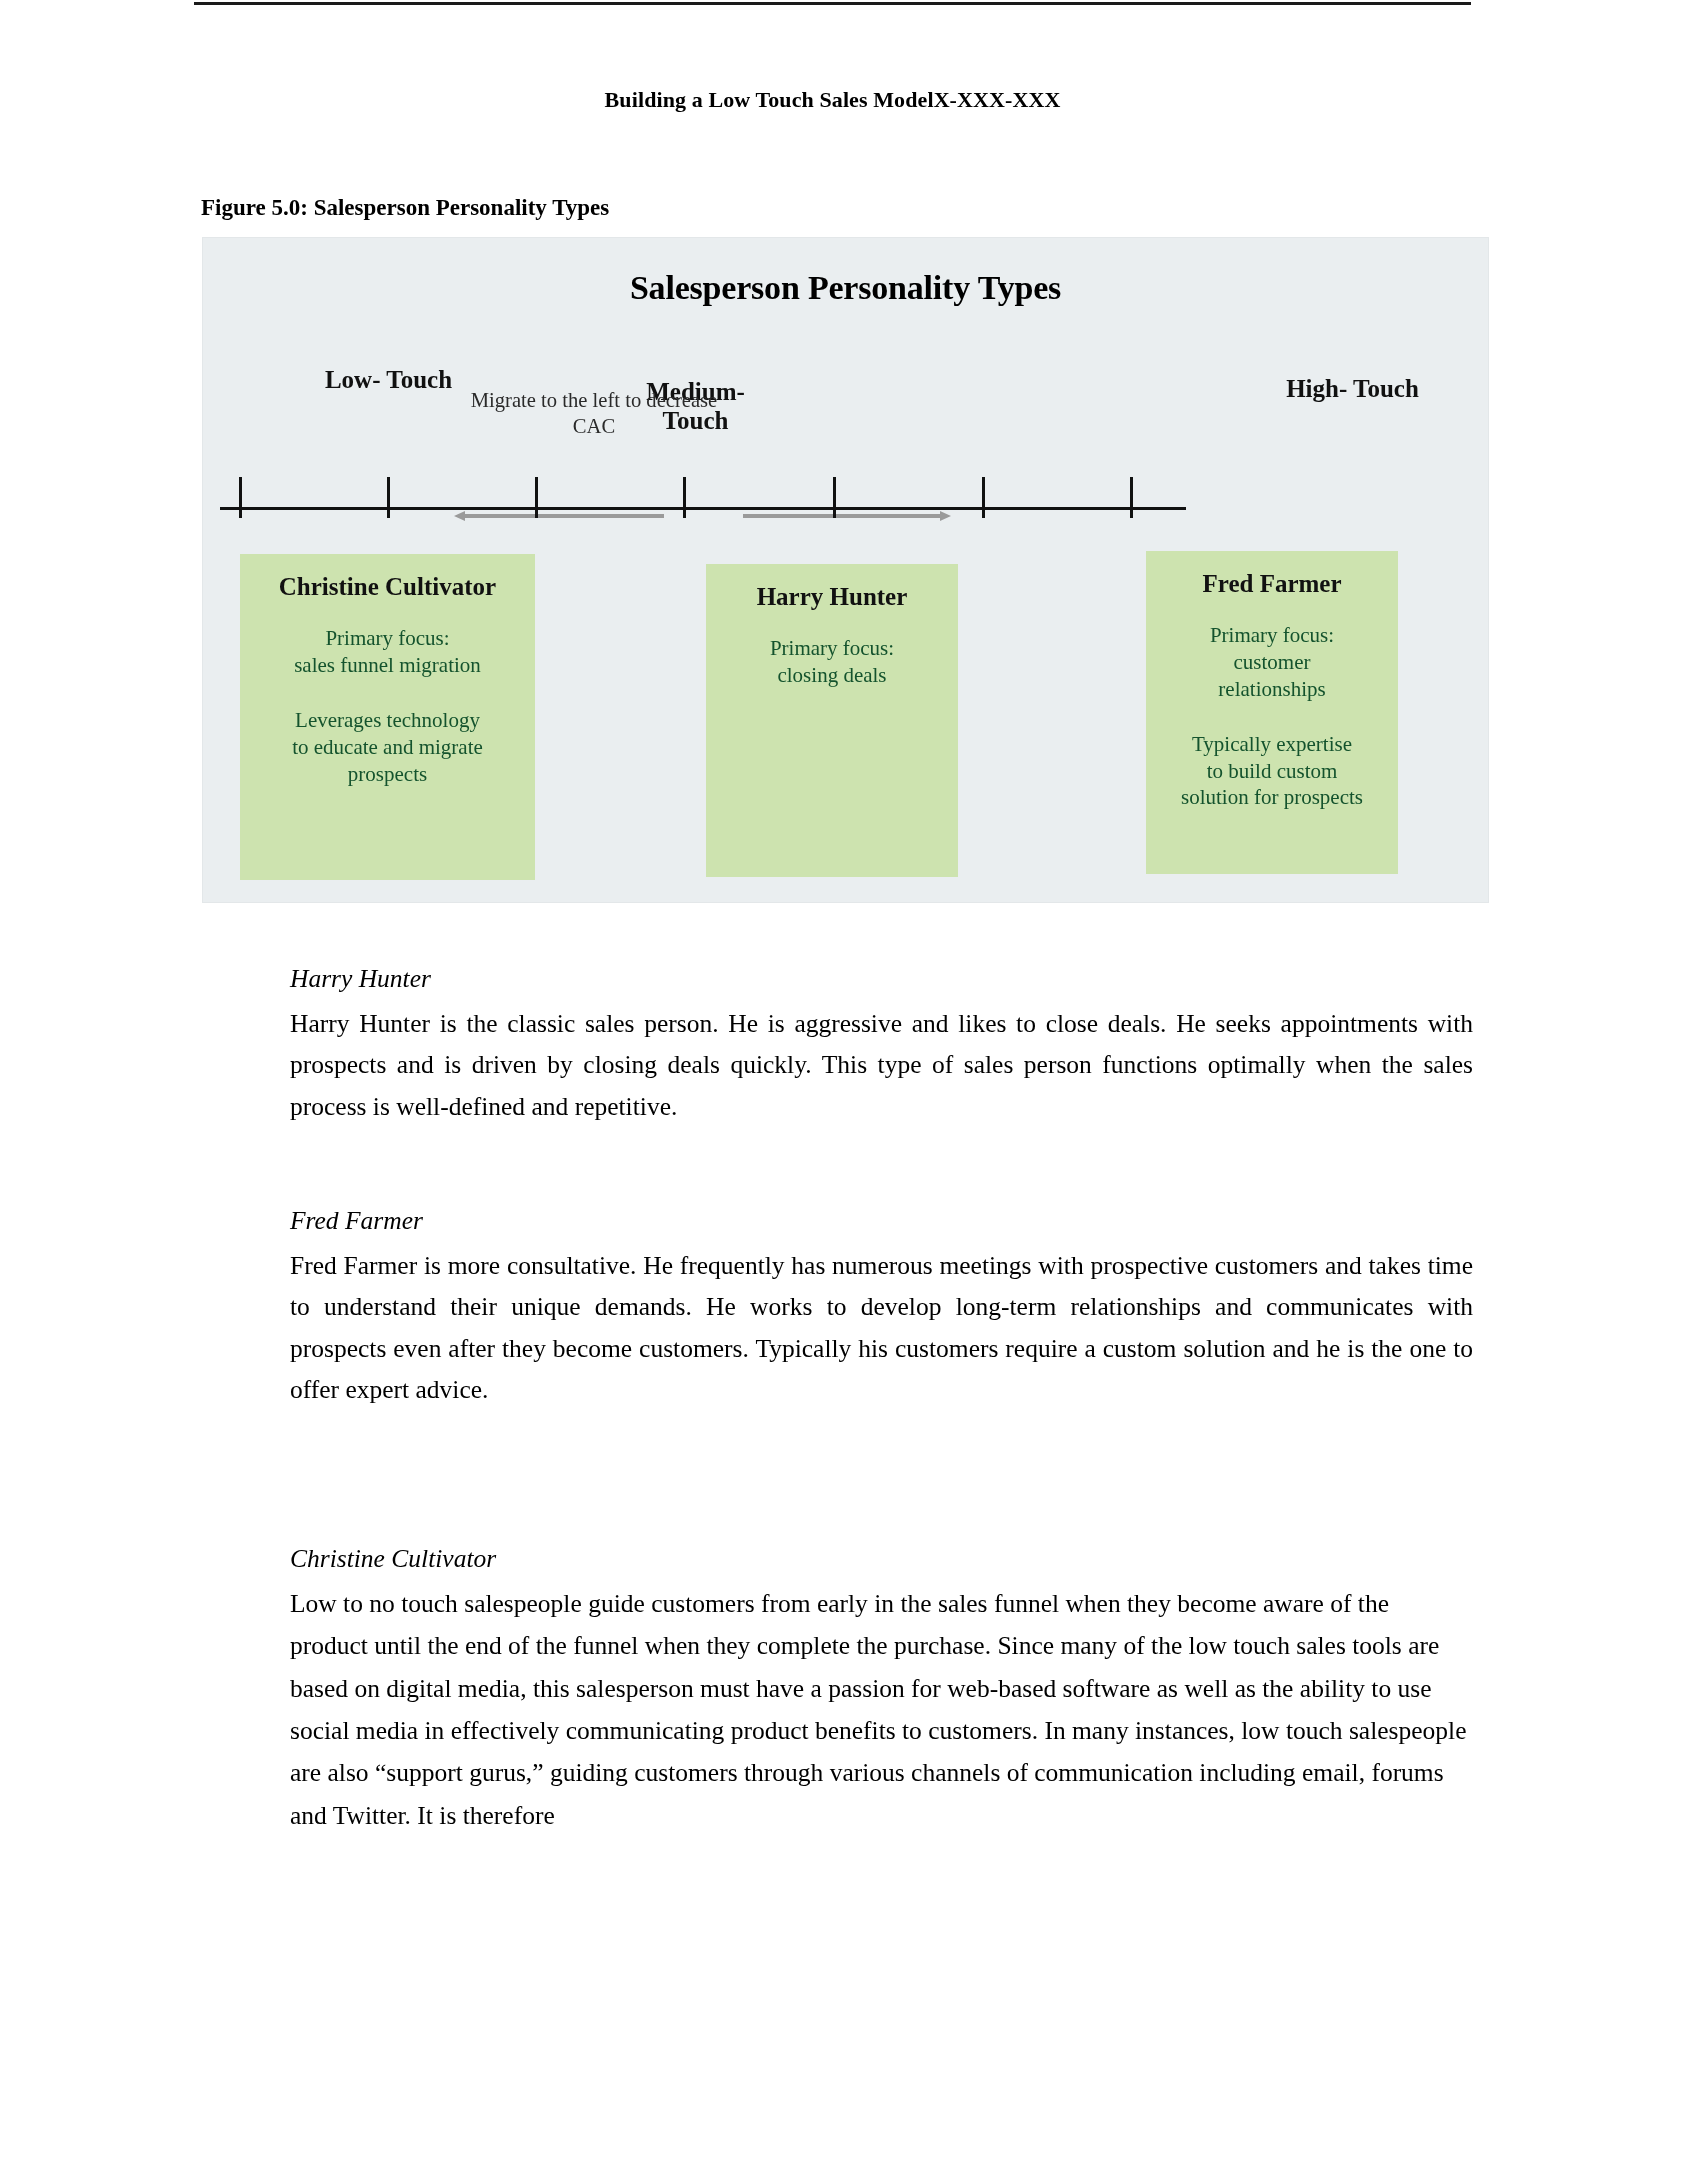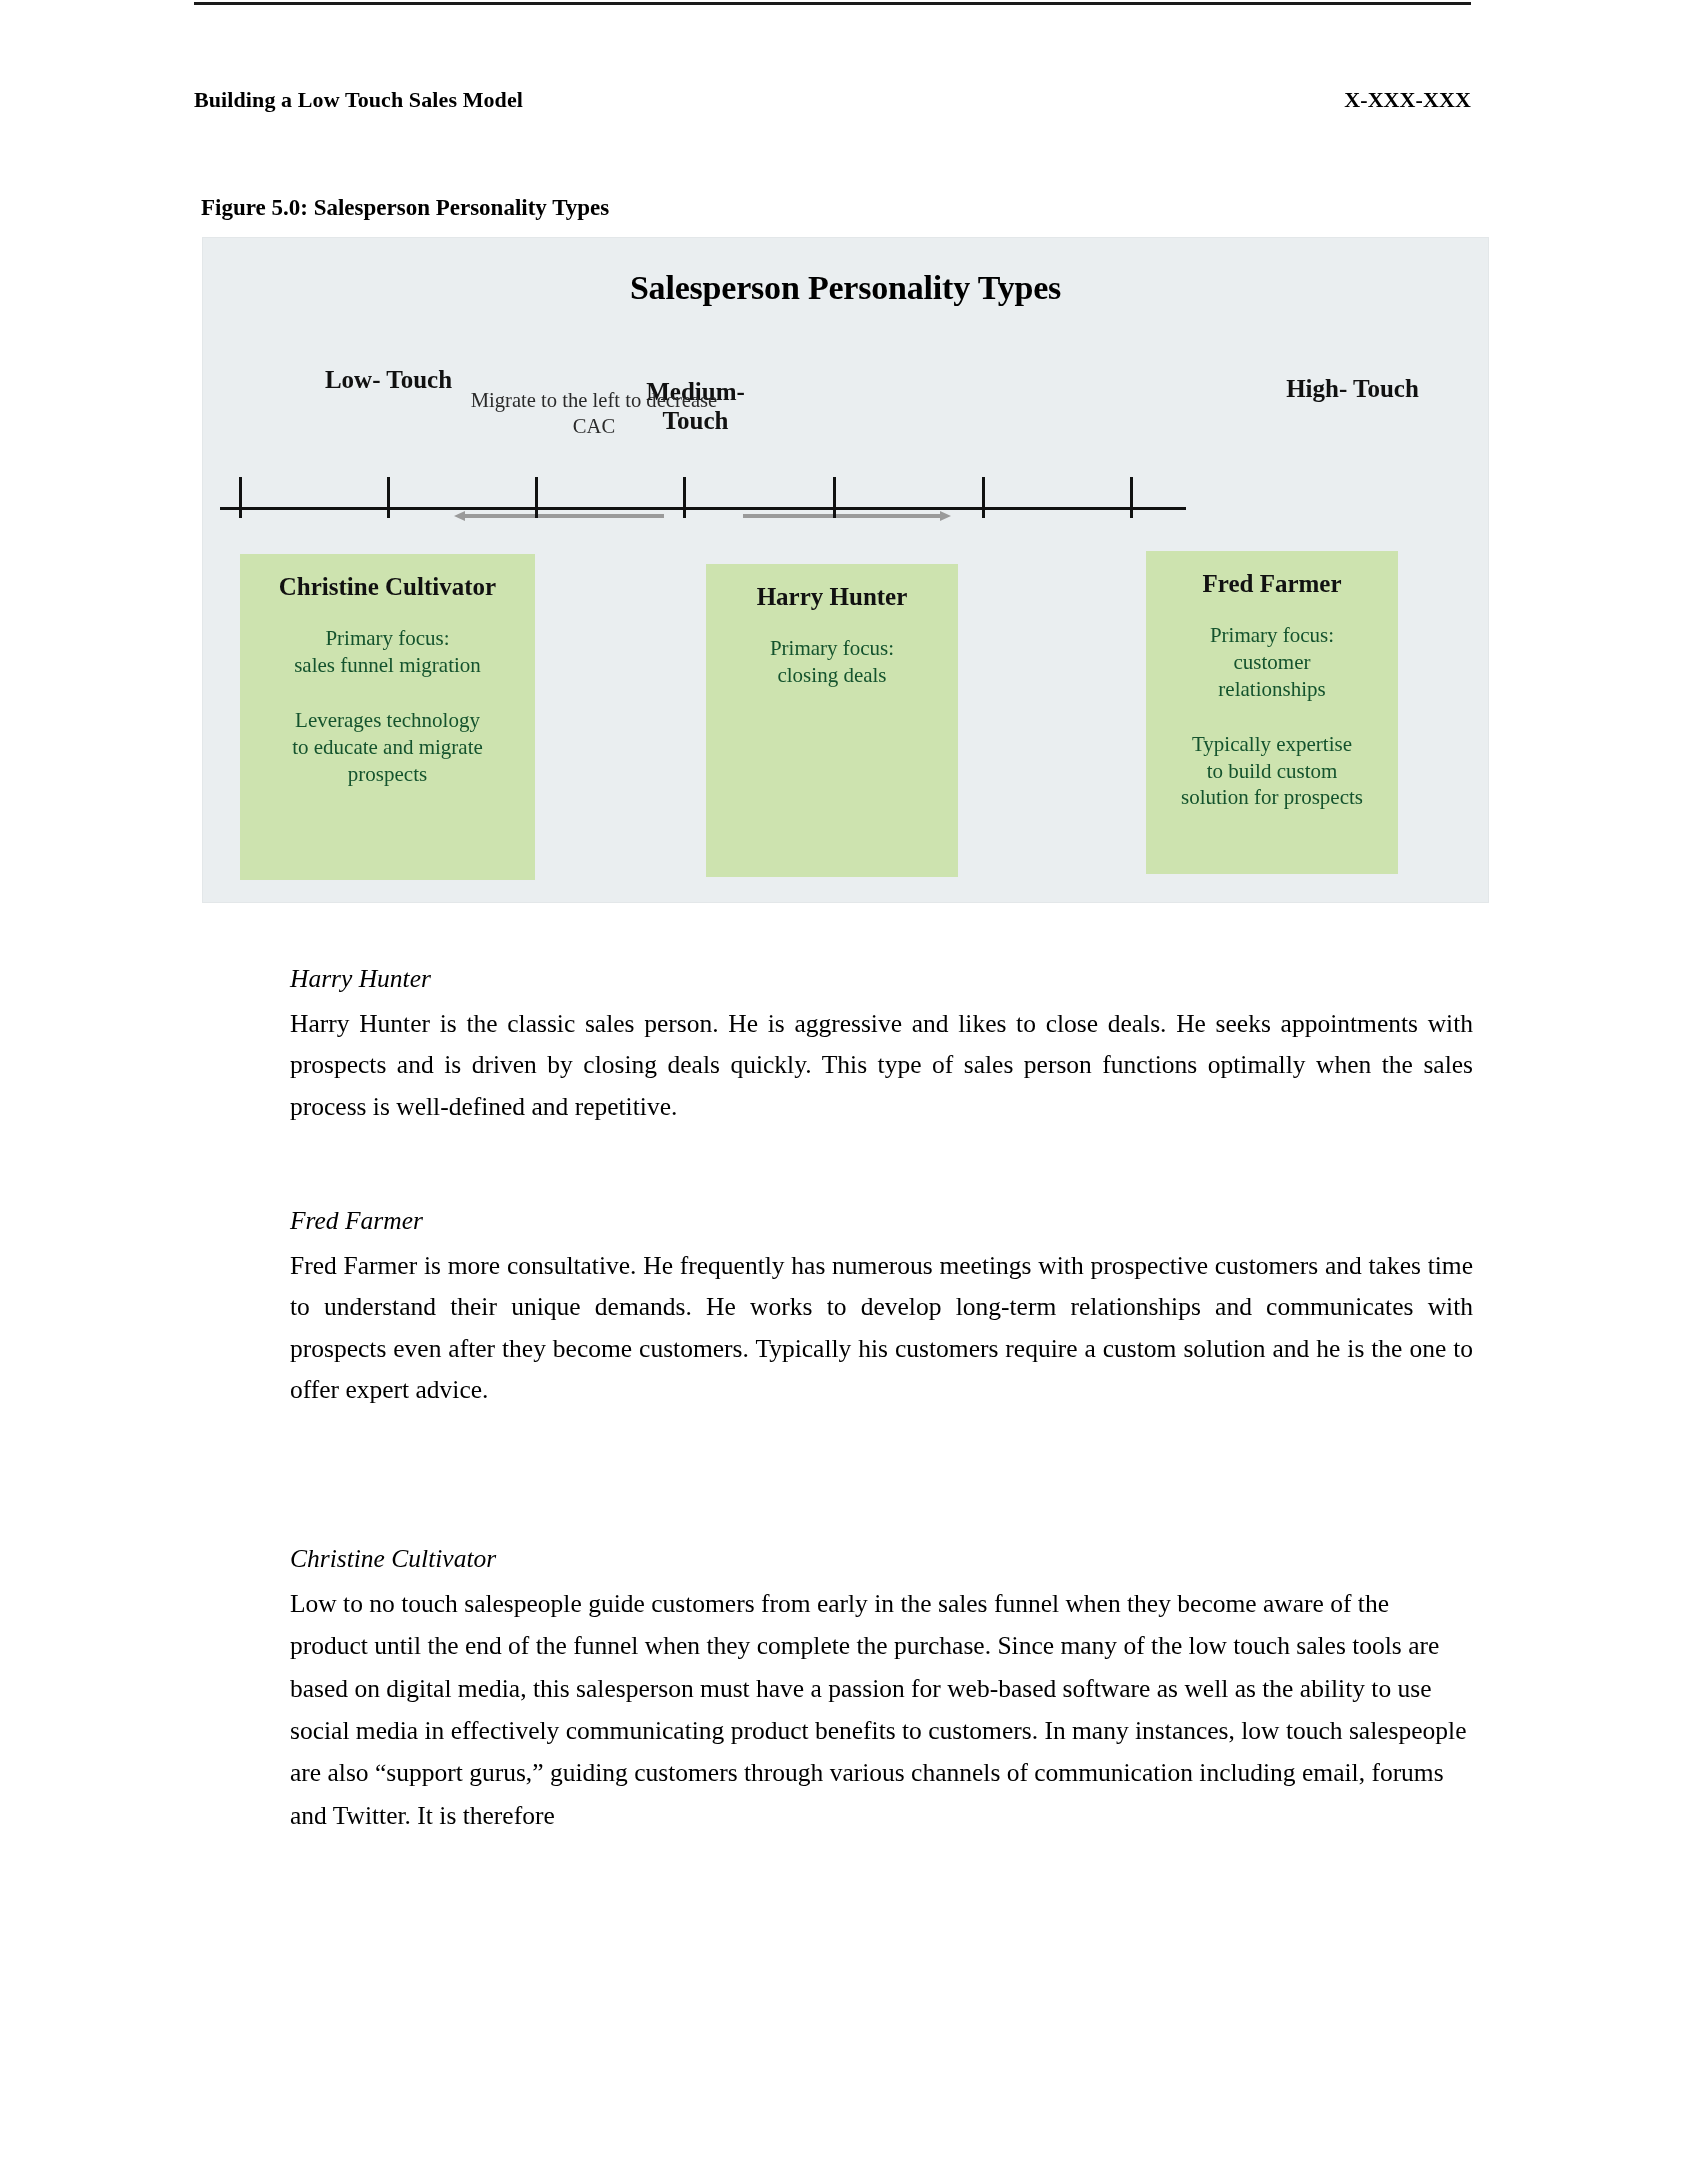--- a/index.html
+++ b/index.html
@@ -33,21 +33,21 @@
     background: #1a1a1a;
   }
 
   
   .header-row {
     position: absolute;
     left: 194px;
     top: 87px;
     width: 1277px;
     display: flex;
-    justify-content: space-between;
+    justify-content: center;
     align-items: baseline;
   }
   .header-title,
   .header-code {
     font-weight: bold;
     font-size: 22px;
     letter-spacing: 0.1px;
     white-space: nowrap;
   }
 

